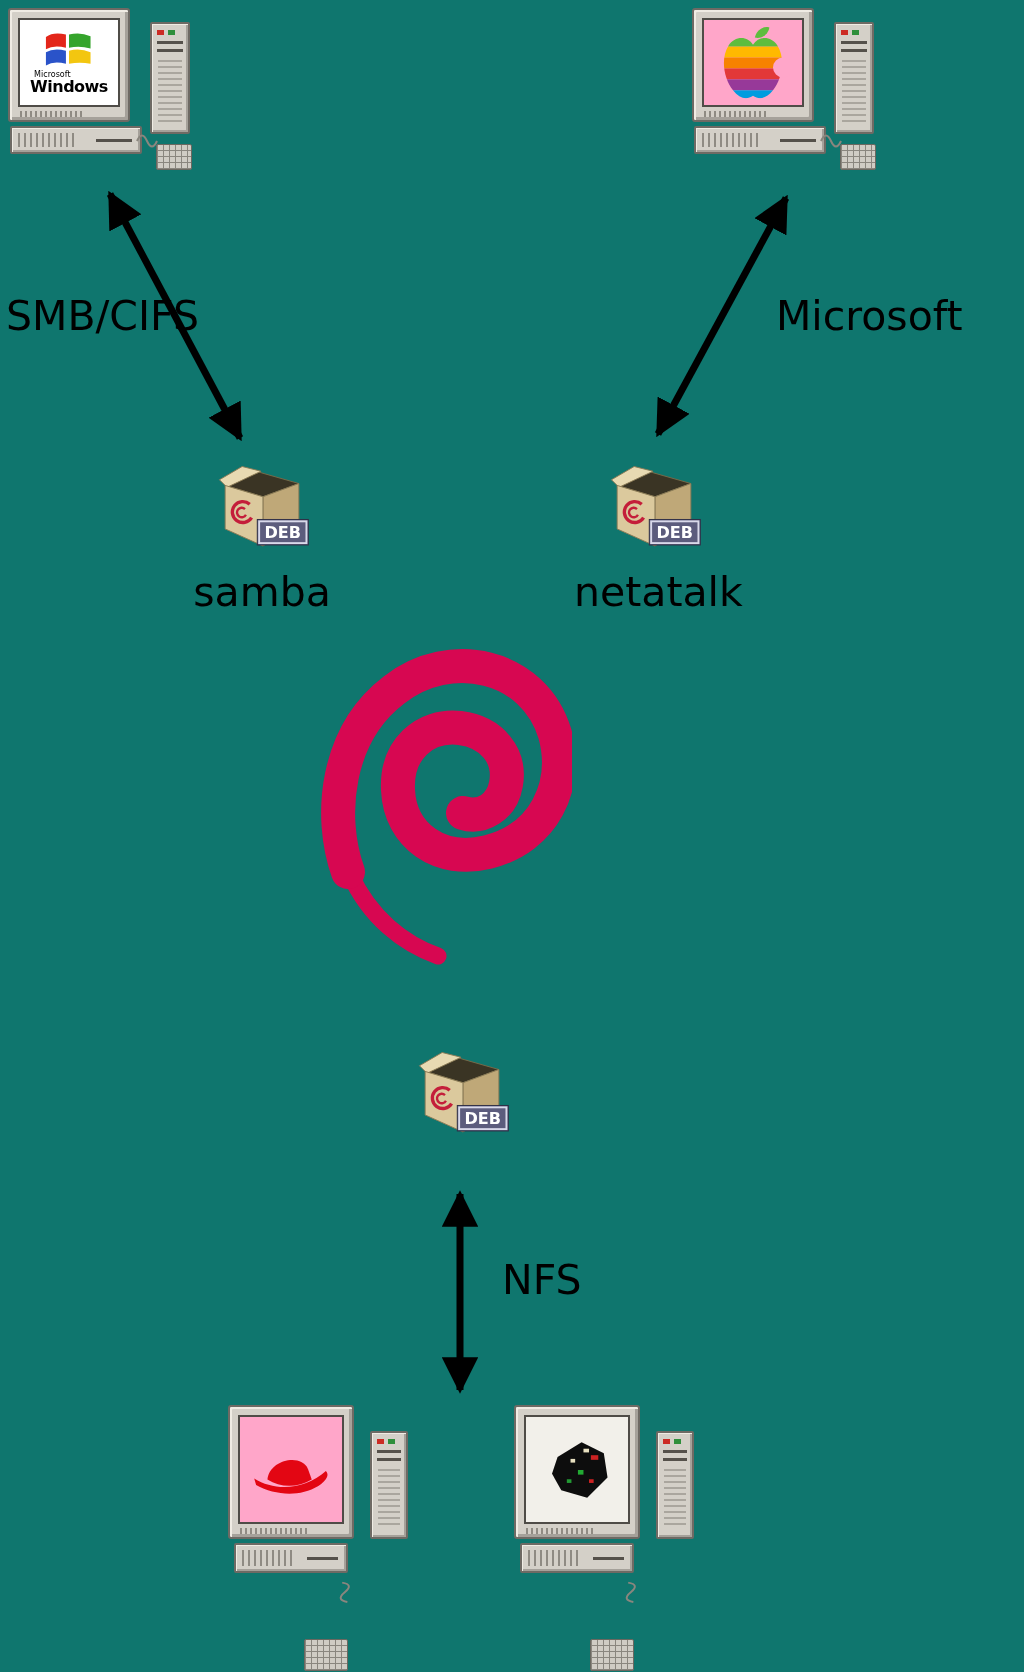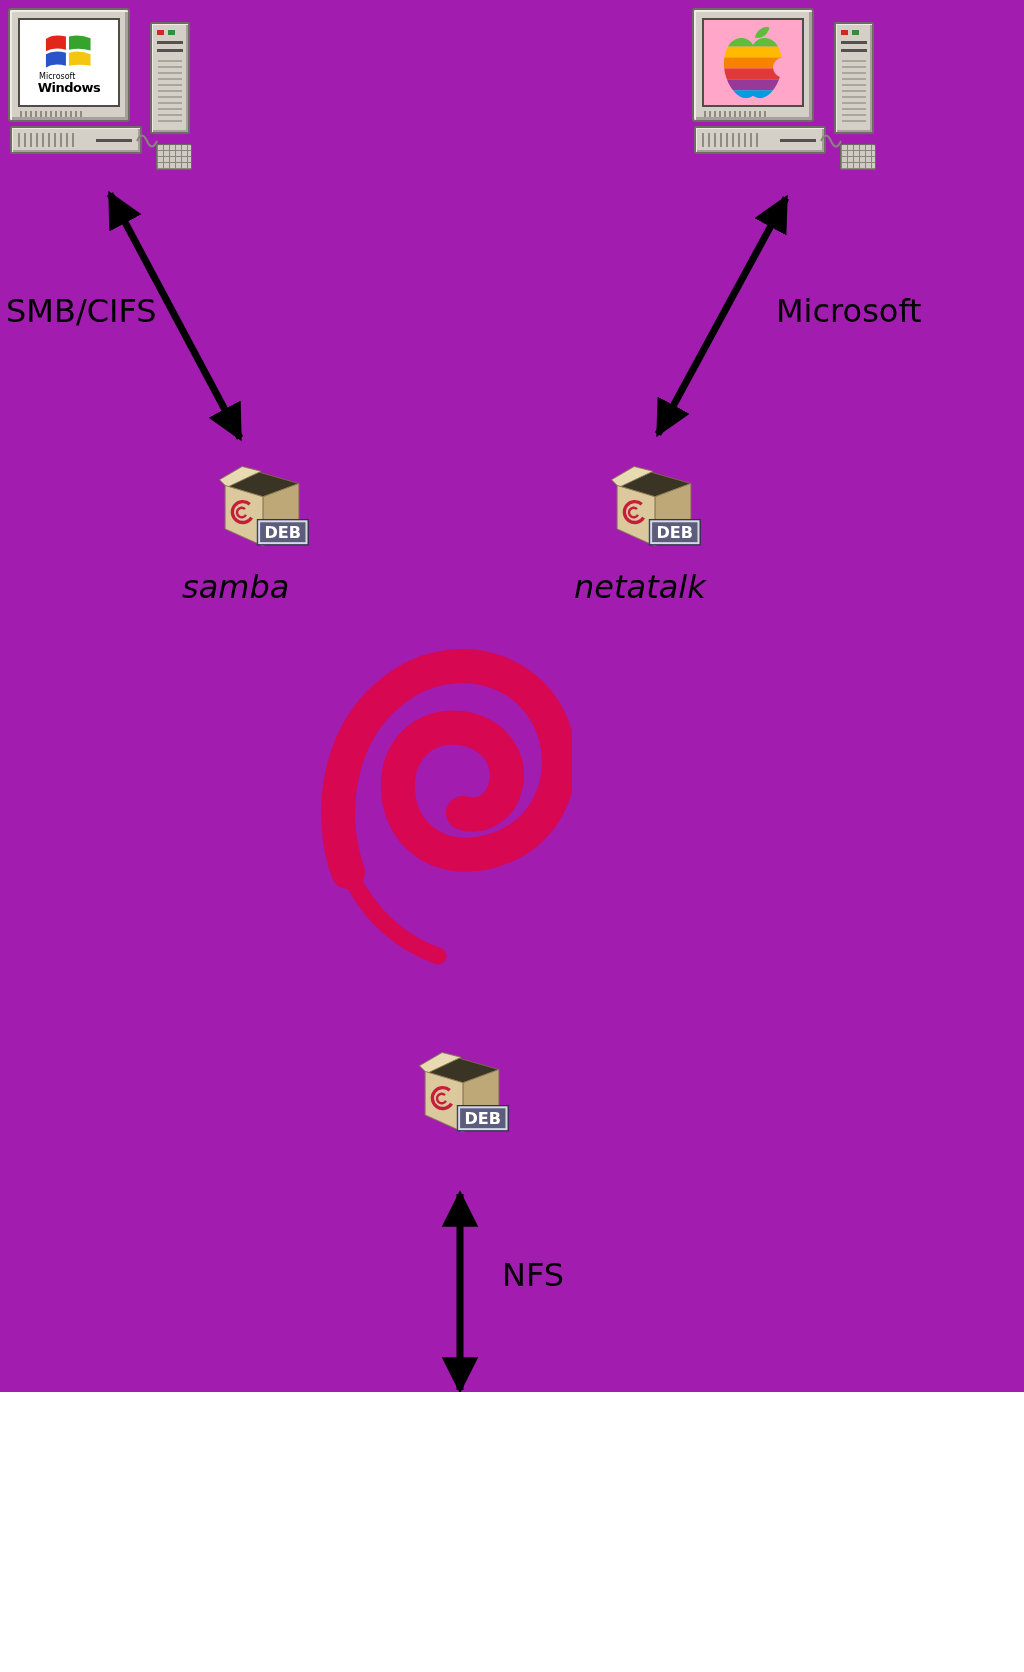--- a/index.html
+++ b/index.html
@@ -1,21 +1,21 @@
 <!DOCTYPE html>
 <html><head>
 <meta charset="utf-8">
 <style>
   * { margin:0; padding:0; box-sizing:border-box; }
   html,body { background:#ffffff; }
   body { font-family:"DejaVu Sans","Liberation Sans",sans-serif; }
-  .canvas { position:relative; width:1024px; height:1392px; background:#a21caf; overflow:hidden; }
+  .canvas { position:relative; width:1024px; height:1672px; background:#0f766e; overflow:hidden; }
   .abs { position:absolute; }
-  .label { position:absolute; font-size:32px; color:#000; white-space:nowrap; }
-  .label.center { text-align:left;font-style:italic; }
+  .label { position:absolute; font-size:41px; color:#000; white-space:nowrap; }
+  .label.center { text-align:center; }
 
   
   .computer { position:absolute; }
   .computer > div { position:absolute; }
   .monitor { background:#d4d0c8; border:2px solid #6e6a64; border-radius:3px;
              box-shadow: inset 2px 2px 0 #f0ece4, inset -3px -3px 0 #a5a19a;
              padding:8px 8px 13px 8px; }
   .screen { width:100%; height:100%; border:2px solid #4f4c47; background:#fff;
             position:relative; overflow:hidden;
             display:flex; align-items:center; justify-content:center; }
@@ -55,21 +55,21 @@
   .computer.lg { width:200px; height:268px; }
   .lg .monitor   { left:0;   top:0;     width:126px; height:134px; }
   .lg .deskcase  { left:6px; top:138px; width:114px; height:30px; }
   .lg .tower     { left:142px; top:26px; width:38px; height:108px; }
   .lg .keyboard  { position:absolute; left:76px; top:234px; width:44px; height:32px; }
   .lg .cable     { left:106px; top:180px; transform:rotate(75deg); }
 
   
   .winlogo { display:flex; flex-direction:column; align-items:center; line-height:1; }
   .ms-small { font-size:8px;  color:#000; margin-top:1px; align-self:flex-start; margin-left:4px; }
-  .win-big  { font-size:13px; font-weight:bold; color:#000; letter-spacing:-0.5px; }
+  .win-big  { font-size:16px; font-weight:bold; color:#000; letter-spacing:-0.5px; }
 </style>
 </head>
 <body>
 
 <div class="canvas">
 
   <svg width="0" height="0" class="abs" aria-hidden="true">
     <defs>
       <marker id="arrowhead" viewBox="0 0 10 10" refX="9" refY="5" markerWidth="5.2" markerHeight="5.2" orient="auto-start-reverse">
         <path d="M0,0 L10,5 L0,10 z" fill="#000"></path>

